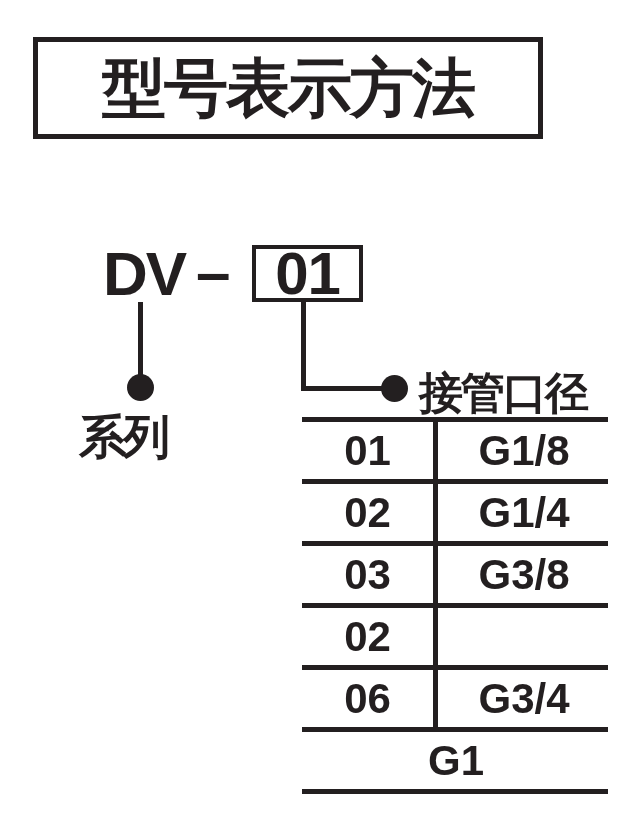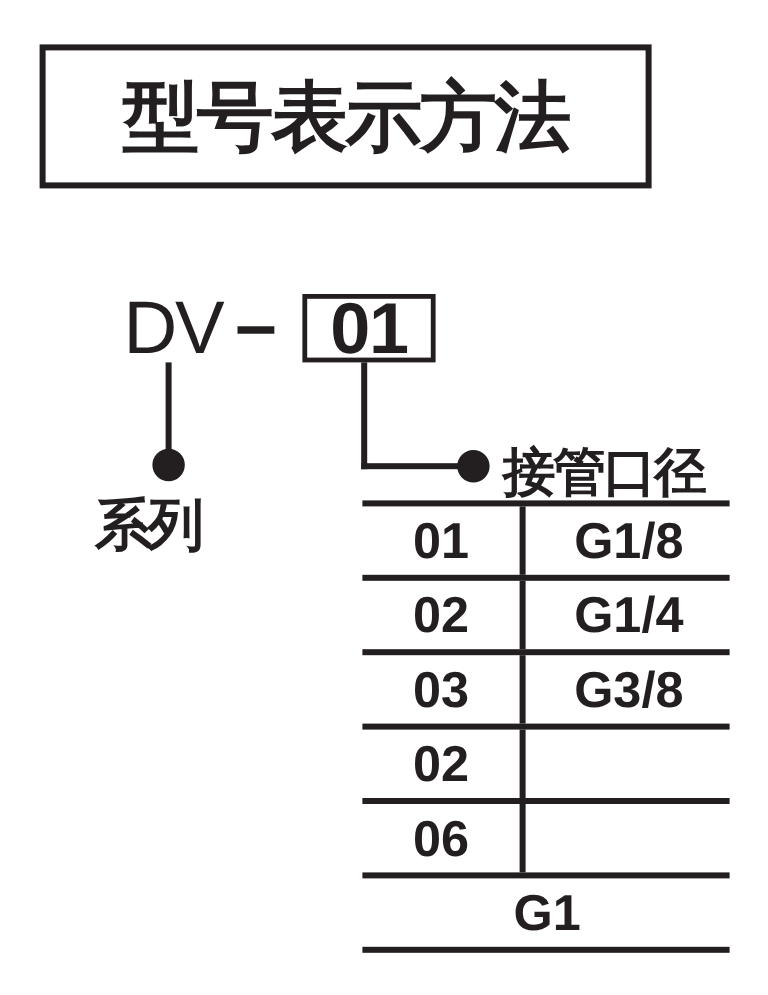--- a/index.html
+++ b/index.html
@@ -15,21 +15,21 @@
     font-family: "Liberation Sans", "DejaVu Sans", sans-serif;
     color: #231f20;
     overflow: hidden;
   }
   
   .title-box {
     position: absolute;
     left: 33px;
     top: 37px;
     width: 510px;
-    height: 120px;
+    height: 102px;
     box-sizing: border-box;
     border: 5px solid #231f20;
     display: flex;
     align-items: center;
     justify-content: center;
   }
   .title-text {
     font-size: 64px;
     font-weight: bold;
     letter-spacing: -2px;
@@ -37,21 +37,21 @@
   }
   
   .dv-text {
     position: absolute;
     left: 103px;
     top: 245px;
     height: 57px;
     display: flex;
     align-items: center;
     font-size: 62px;
-    font-weight: normal;
+    font-weight: bold;
     letter-spacing: -2px;
   }
   .dash-text {
     position: absolute;
     left: 196px;
     top: 243px;
     height: 57px;
     display: flex;
     align-items: center;
     font-size: 62px;
@@ -207,19 +207,20 @@
       </div>
       <div class="prow">
         <div class="pcell pcell-code">03</div>
         <div class="pcell pcell-size">G3/8</div>
       </div>
       <div class="prow">
         <div class="pcell pcell-code">02</div>
       </div>
       <div class="prow">
         <div class="pcell pcell-code">06</div>
+        <div class="pcell pcell-size">G3/4</div>
       </div>
       <div class="prow">
         <div class="pcell pcell-size">G1</div>
       </div>
     </div>
 
 </div>
 
 </body></html>

